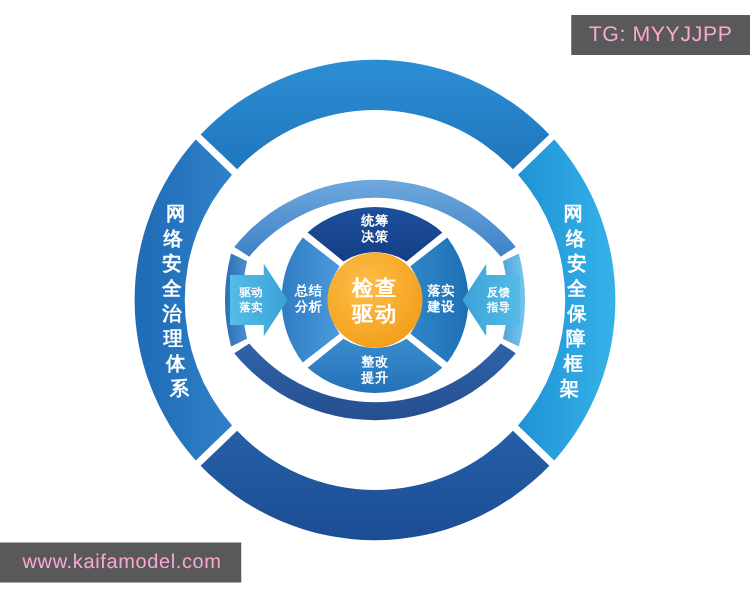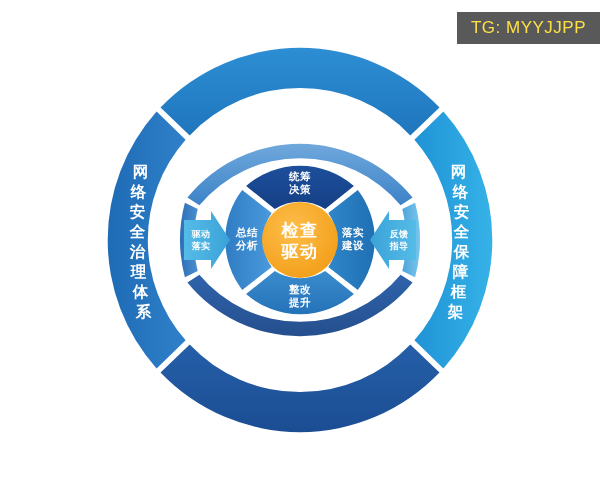--- a/index.html
+++ b/index.html
@@ -9,21 +9,21 @@
     font-family:"DejaVu Sans","Liberation Sans",sans-serif;
     overflow:hidden;
     position:relative;
   }
   #stage{position:absolute;left:0;top:0;width:600px;height:480px;}
   svg#diagram{position:absolute;left:0;top:0;width:600px;height:480px;display:block;}
 
   .badge{
     position:absolute;
     background:#595959;
-    color:#fde047;
+    color:#f9a8d4;
     font-family:"Liberation Sans","DejaVu Sans",sans-serif;
     letter-spacing:.5px;
     display:flex;align-items:center;justify-content:center;
   }
   #tg-badge{right:0;top:12px;padding:6px 14px;font-size:17px;}
   #site-badge{left:0;bottom:14px;padding:7px 16px 7px 18px;font-size:16px;}
 
   .arc-label, .seg-label, .hub-label, .arrow-label{
     fill:#ffffff;
     font-family:"DejaVu Sans","Liberation Sans",sans-serif;
@@ -213,13 +213,14 @@
     </g>
 
     <g>
       <circle cx="300" cy="240" r="38" fill="url(#hubG)"></circle>
       <text class="hub-label" x="300" y="231">检查</text>
       <text class="hub-label" x="300" y="252">驱动</text>
     </g>
   </svg>
 
   <div class="badge" id="tg-badge">TG: MYYJJPP</div>
+  <div class="badge" id="site-badge">www.kaifamodel.com</div>
 </div>
 
 </body></html>

